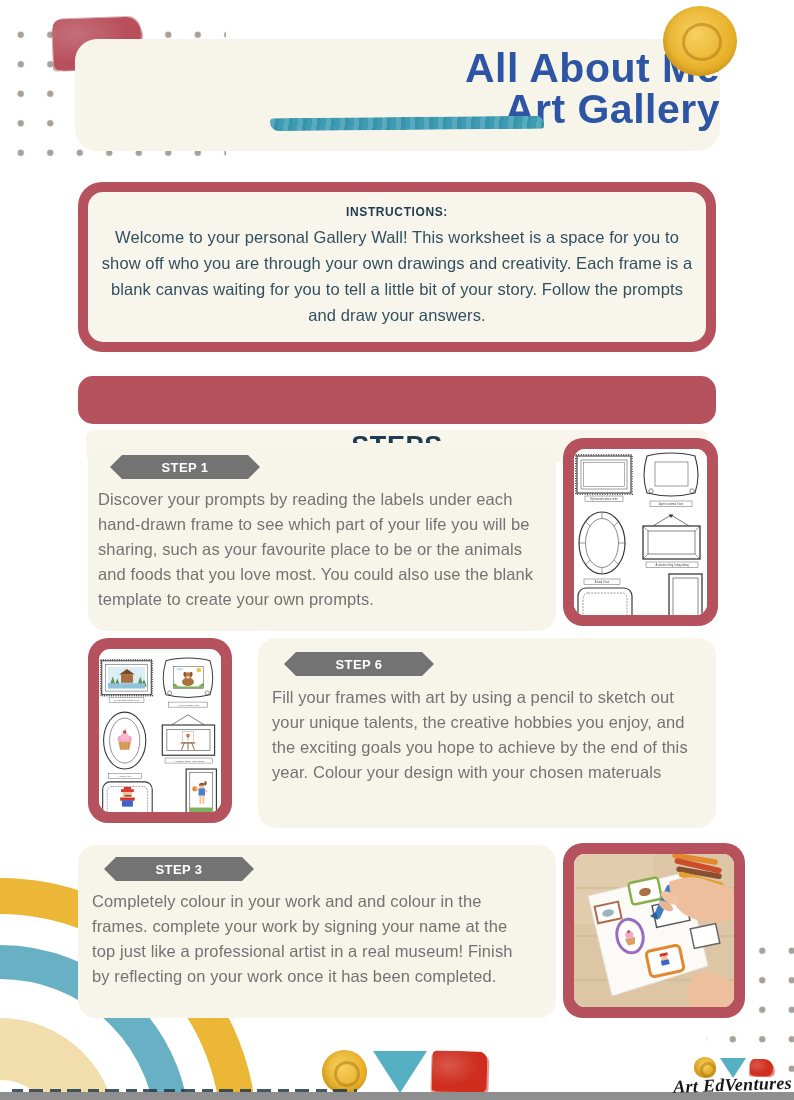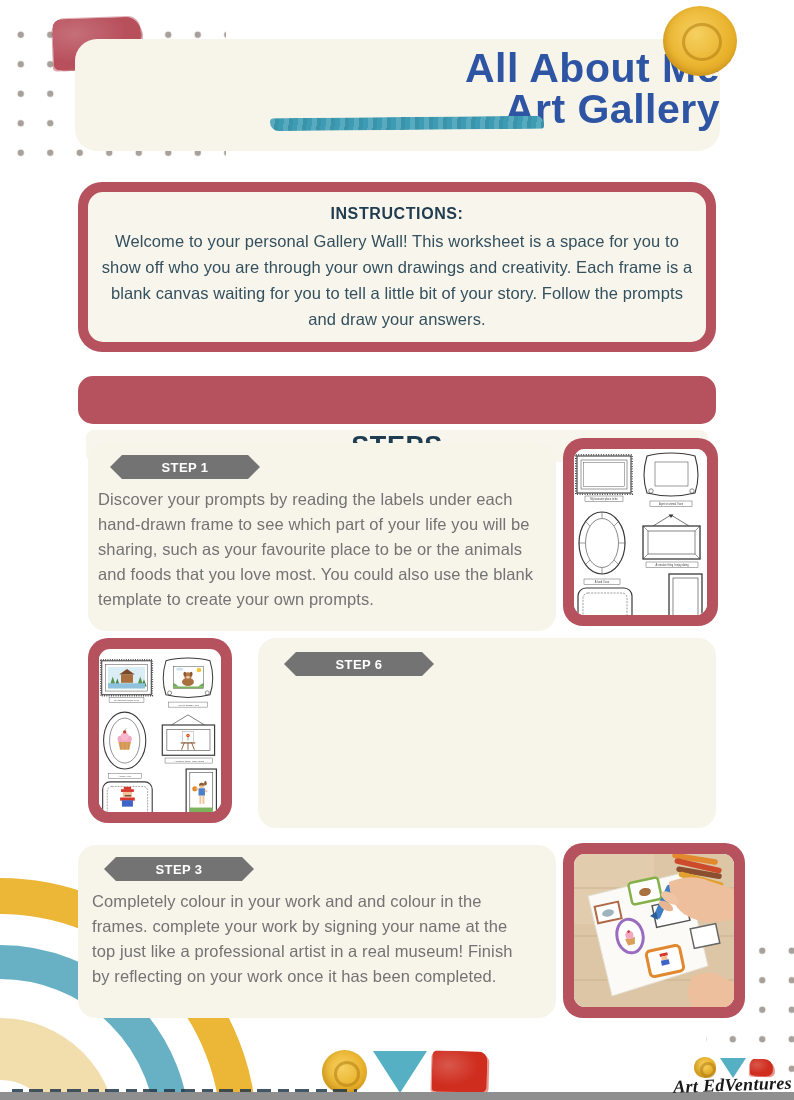--- a/index.html
+++ b/index.html
@@ -70,21 +70,21 @@
   <div class="abs paint-red" style="left:53px;top:18px;width:88px;height:51px;transform:rotate(-2deg);"></div>
   <div class="abs header-box">
     <div class="title">All About Me</div>
     <div class="title">Art Gallery</div>
   </div>
   <div class="abs brush"></div>
   <div class="abs button-yellow" style="left:663px;top:6px;width:74px;height:70px;"></div>
 
   <div class="abs redbox" style="left:78px;top:182px;width:638px;height:170px;">
     <div class="inner" style="padding-top:13px;">
-      <div class="h-navy" style="font-size:16px;">INSTRUCTIONS:</div>
+      <div class="h-navy" style="font-size:12px;">INSTRUCTIONS:</div>
       <div class="instr-body" style="max-width:596px;margin:5px auto 0;">Welcome to your personal Gallery Wall! This worksheet is a space for you to show off who you are through your own drawings and creativity. Each frame is a blank canvas waiting for you to tell a little bit of your story. Follow the prompts and draw your answers.</div>
     </div>
   </div>
 
   <div class="abs redbox" style="left:78px;top:376px;width:638px;height:48px;padding:8px;border-radius:15px;">
     <div class="inner" style="border-radius:8px;display:flex;align-items:center;justify-content:center;margin-top:46px;">
       <div class="h-navy" style="font-size:27px;">STEPS</div>
     </div>
   </div>
 
@@ -225,20 +225,21 @@
           <text x="30" y="51">My favourite place to be</text>
           <text x="97" y="56">A pet or animal I love</text>
           <text x="28" y="134">A food I love</text>
           <text x="98" y="117">A creative thing I enjoy doing</text>
         </g>
       </svg>
     </div>
   </div>
   <div class="abs card" style="left:258px;top:638px;width:458px;height:190px;">
     <div class="banner" style="margin:14px 0 0 26px;">STEP 6</div>
+    <div class="steptext" style="margin:9px 16px 0 14px;max-width:420px;">Fill your frames with art by using a pencil to sketch out your unique talents, the creative hobbies you enjoy, and the exciting goals you hope to achieve by the end of this year. Colour your design with your chosen materuals</div>
   </div>
 
   <div class="abs card" style="left:78px;top:845px;width:478px;height:173px;">
     <div class="banner" style="margin:12px 0 0 26px;">STEP 3</div>
     <div class="steptext" style="margin:8px 16px 0 14px;max-width:440px;">Completely colour in your work and and colour in the frames. complete your work by signing your name at the top just like a professional artist in a real museum! Finish by reflecting on your work once it has been completed.</div>
   </div>
   <div class="abs imgframe" style="left:563px;top:843px;width:182px;height:175px;">
     <div class="pic">
       <svg viewBox="0 0 160 153">
         <rect width="160" height="153" fill="#dcc6a6"></rect>

